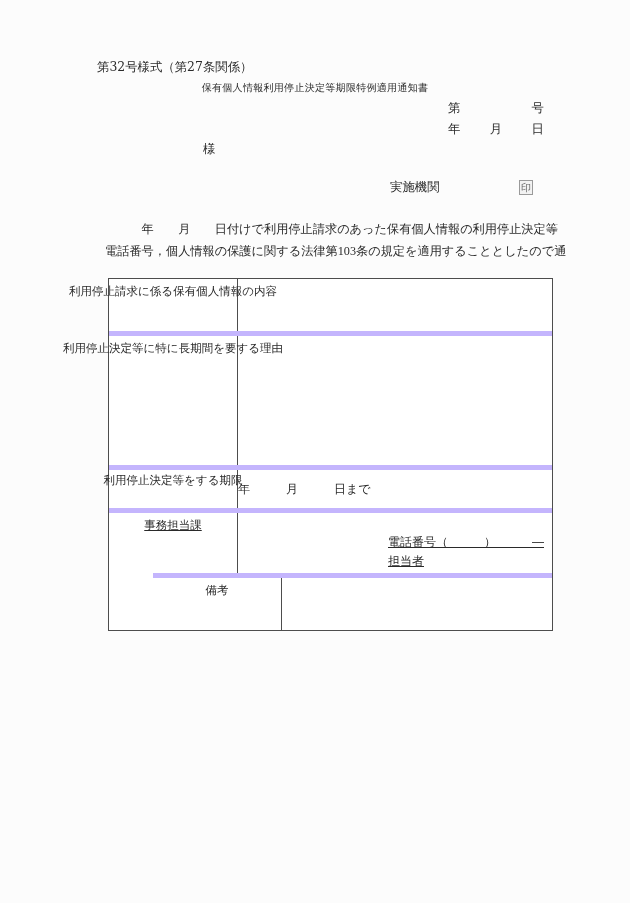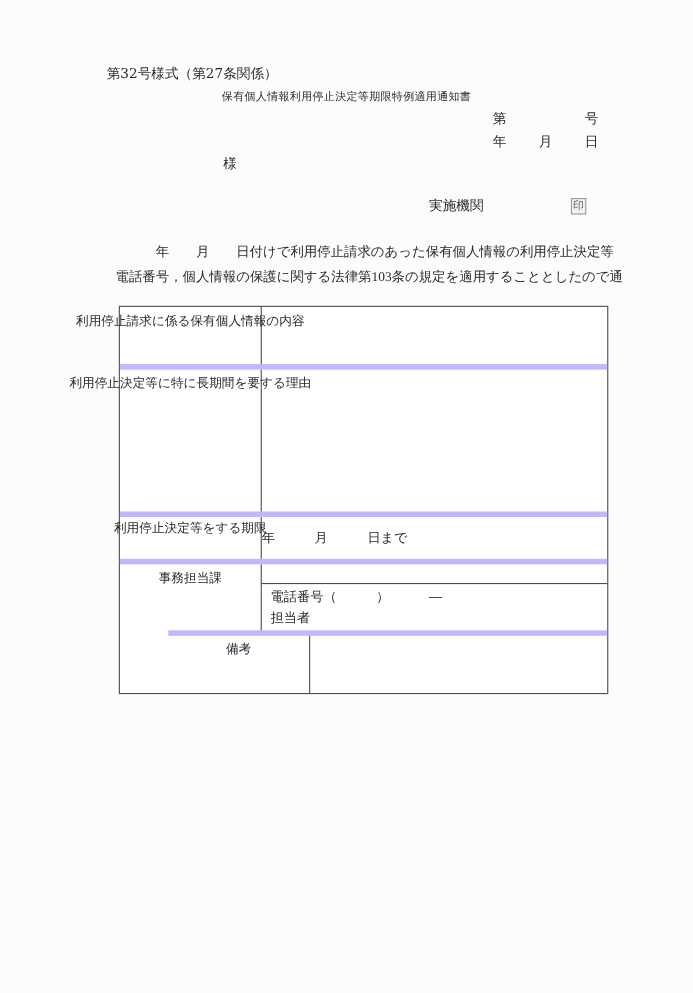--- a/index.html
+++ b/index.html
@@ -39,26 +39,26 @@
   .trow:first-child{border-top:none;}
   .lcell{
     width:129px;min-width:129px;box-sizing:border-box;
     border-right:1px solid #4d4d4d;
     padding:3px 6px;
     display:flex;flex-direction:row;justify-content:center;
     line-height:19px;font-size:11.5px;
   }
   .lcell div{white-space:nowrap;}
   .jst{text-align:justify;text-align-last:justify;}
-  .vcell{flex:1;display:flex;flex-direction:column;box-sizing:border-box;}
+  .vcell{flex:1;display:flex;flex-direction:column;box-sizing:border-box;align-items:flex-end;}
   .r1{height:52px;}
   .r2{height:129px;}
   .r3{height:38px;}
   .r3 .lcell{line-height:17px;padding:2px 6px;}
-  .r4{height:60px;}
+  .r4{height:60px;text-decoration:underline;}
   .r5{height:52px;margin-left:44px;}
   .vcenter{justify-content:center;align-items:flex-start;text-align:center;}
   .sub-top{height:17px;border-bottom:1px solid #4d4d4d;}
   .sub-bottom{flex:1;padding:2px 8px;line-height:19px;}
   .sub-bottom div{white-space:nowrap;}
 </style>
 </head>
 <body>
 
 <div class="abs form-number nowrap">第32号様式（第27条関係）</div>

